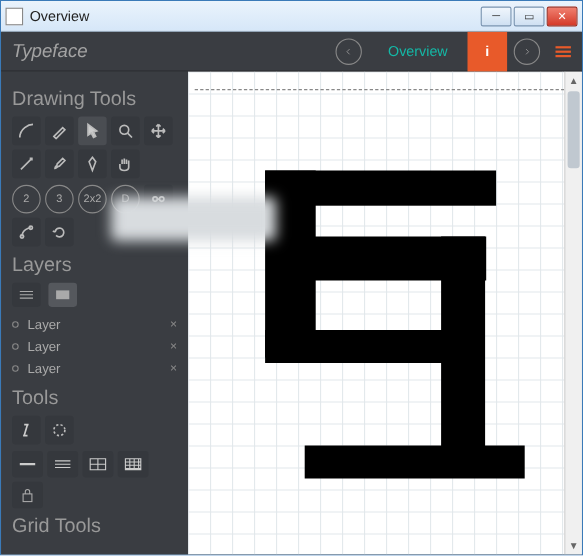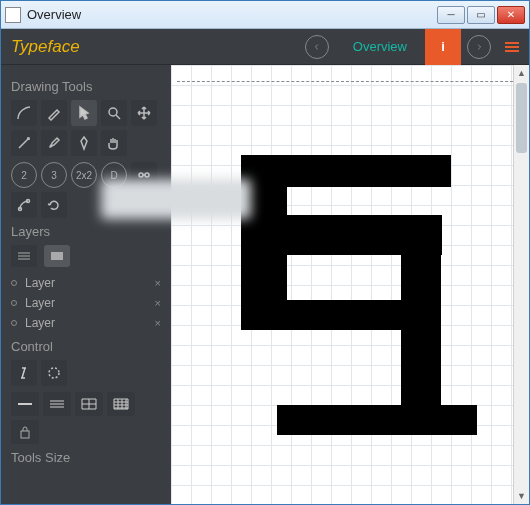--- a/index.html
+++ b/index.html
@@ -6,30 +6,30 @@
 body { width:530px; height:505px; overflow:hidden; background:#d4e4f7; }
 .window { width:530px; height:505px; border:1px solid #3a7ab8; background:#fff; position:relative; }
 .titlebar { height:28px; background:linear-gradient(#eaf3fc,#d6e7f8); display:flex; align-items:center; padding:0 4px; border-bottom:1px solid #a0b8d0; }
 .titlebar .icon { width:16px; height:16px; background:#fff; border:1px solid #888; margin-right:6px; }
 .titlebar .title { font-size:13px; color:#222; flex:1; }
 .winbtns { display:flex; gap:2px; }
 .winbtn { width:28px; height:18px; border:1px solid #7a94b0; border-radius:2px; background:linear-gradient(#f0f6fc,#cfe0f2); display:flex; align-items:center; justify-content:center; font-size:10px; color:#333; }
 .winbtn.close { background:linear-gradient(#f08070,#d43a2a); color:#fff; border-color:#a02a1a; }
 .app { display:flex; flex-direction:column; height:calc(100% - 28px); background:#3a3d42; }
 .topbar { height:36px; background:#3a3d42; display:flex; align-items:center; padding:0 10px; color:#aaa; font-size:13px; border-bottom:1px solid #2a2c30; }
-.brand { color:#eab308; font-size:17px; font-style:italic; font-weight:500; margin-right:auto; }
+.brand { color:#a3a3a3; font-size:17px; font-style:italic; font-weight:500; margin-right:auto; }
 .navbtn { width:24px; height:24px; border:1.5px solid #888; border-radius:50%; display:flex; align-items:center; justify-content:center; margin:0 6px; }
 .navbtn svg { width:8px; height:8px; }
 .tab { padding:0 18px; height:36px; display:flex; align-items:center; color:#14b8a6; }
 .tab.active { background:#e85a2a; color:#fff; width:36px; padding:0; justify-content:center; font-weight:bold; }
 .menu-icon { margin-left:8px; display:flex; flex-direction:column; gap:2px; }
 .menu-icon span { width:14px; height:2px; background:#e85a2a; display:block; }
 .main { display:flex; flex:1; overflow:hidden; }
 .sidebar { width:170px; background:#3a3d42; padding:8px 10px; color:#aaa; font-size:12px; overflow:hidden; position:relative; }
-.section-title { color:#999; font-size:13px; margin:6px 0 6px 0; }
+.section-title { color:#999; font-size:18px; margin:6px 0 6px 0; }
 .tool-grid { display:flex; flex-wrap:wrap; gap:4px; margin-bottom:6px; }
 .tool { width:26px; height:26px; background:#35383d; border-radius:3px; display:flex; align-items:center; justify-content:center; }
 .tool.sel { background:#4a4d52; }
 .tool svg { width:16px; height:16px; stroke:#bbb; fill:none; stroke-width:1.5; }
 .tool.circ { border:1.5px solid #888; border-radius:50%; background:transparent; font-size:10px; color:#aaa; }
 .layer-row { display:flex; align-items:center; padding:3px 0; font-size:12px; color:#aaa; }
 .layer-row .dot { width:6px; height:6px; border:1px solid #888; border-radius:50%; margin-right:8px; }
 .layer-row .x { margin-left:auto; color:#888; font-size:11px; }
 .layer-btn { width:26px; height:22px; background:#35383d; border-radius:3px; display:inline-flex; align-items:center; justify-content:center; margin-right:4px; }
 .layer-btn.sel { background:#55585d; }
@@ -185,21 +185,21 @@
             <span class="dot"></span>
             <span>Layer</span>
             <span class="x">×</span>
           </div>
         <div class="layer-row">
             <span class="dot"></span>
             <span>Layer</span>
             <span class="x">×</span>
           </div>
 
-        <div class="section-title">Control</div>
+        <div class="section-title">Tools</div>
         <div class="tool-grid">
           <div class="tool">
               <svg viewBox="0 0 16 16">
                 <path d="M6 3h4M5 13h4M9 3l-3 10" stroke="#ccc"></path>
               </svg>
             </div>
           <div class="tool">
               <svg viewBox="0 0 16 16">
                 <circle cx="8" cy="8" r="5" stroke-dasharray="2 2"></circle>
               </svg>
@@ -228,21 +228,21 @@
               </svg>
             </div>
           <div class="grid-btn">
               <svg width="12" height="14">
                 <rect x="2" y="6" width="8" height="7" stroke="#aaa" fill="none"></rect>
                 <path d="M4 6V4a2 2 0 0 1 4 0v2" stroke="#aaa" fill="none"></path>
               </svg>
             </div>
         </div>
 
-        <div class="section-title">Tools Size</div>
+        <div class="section-title">Grid Tools</div>
 
       </div>
 
       <div class="canvas-wrap">
         <div class="canvas">
           <div class="grid"></div>
           <div class="dashed-top"></div>
           <div class="glyph">
             <div style="left:0;top:0;width:210px;height:32px"></div>
             <div style="left:0;top:0;width:46px;height:170px"></div>

